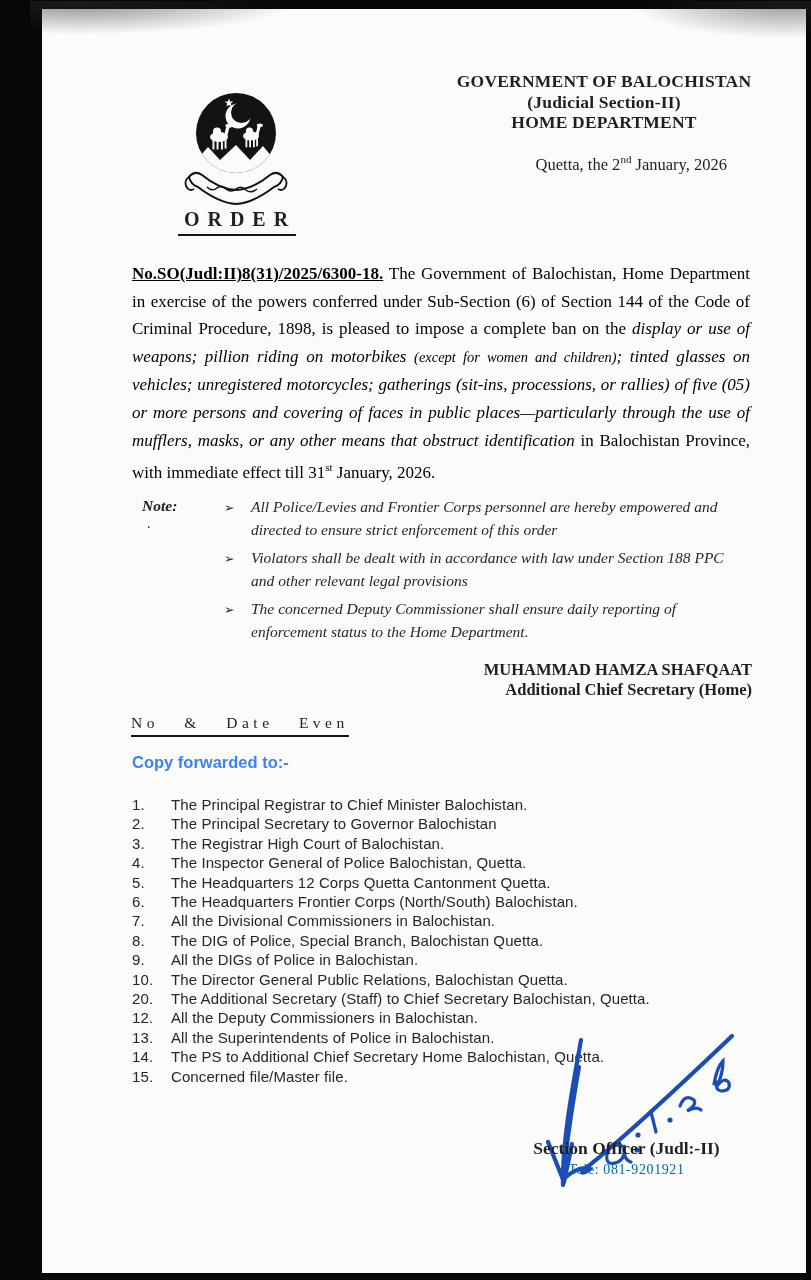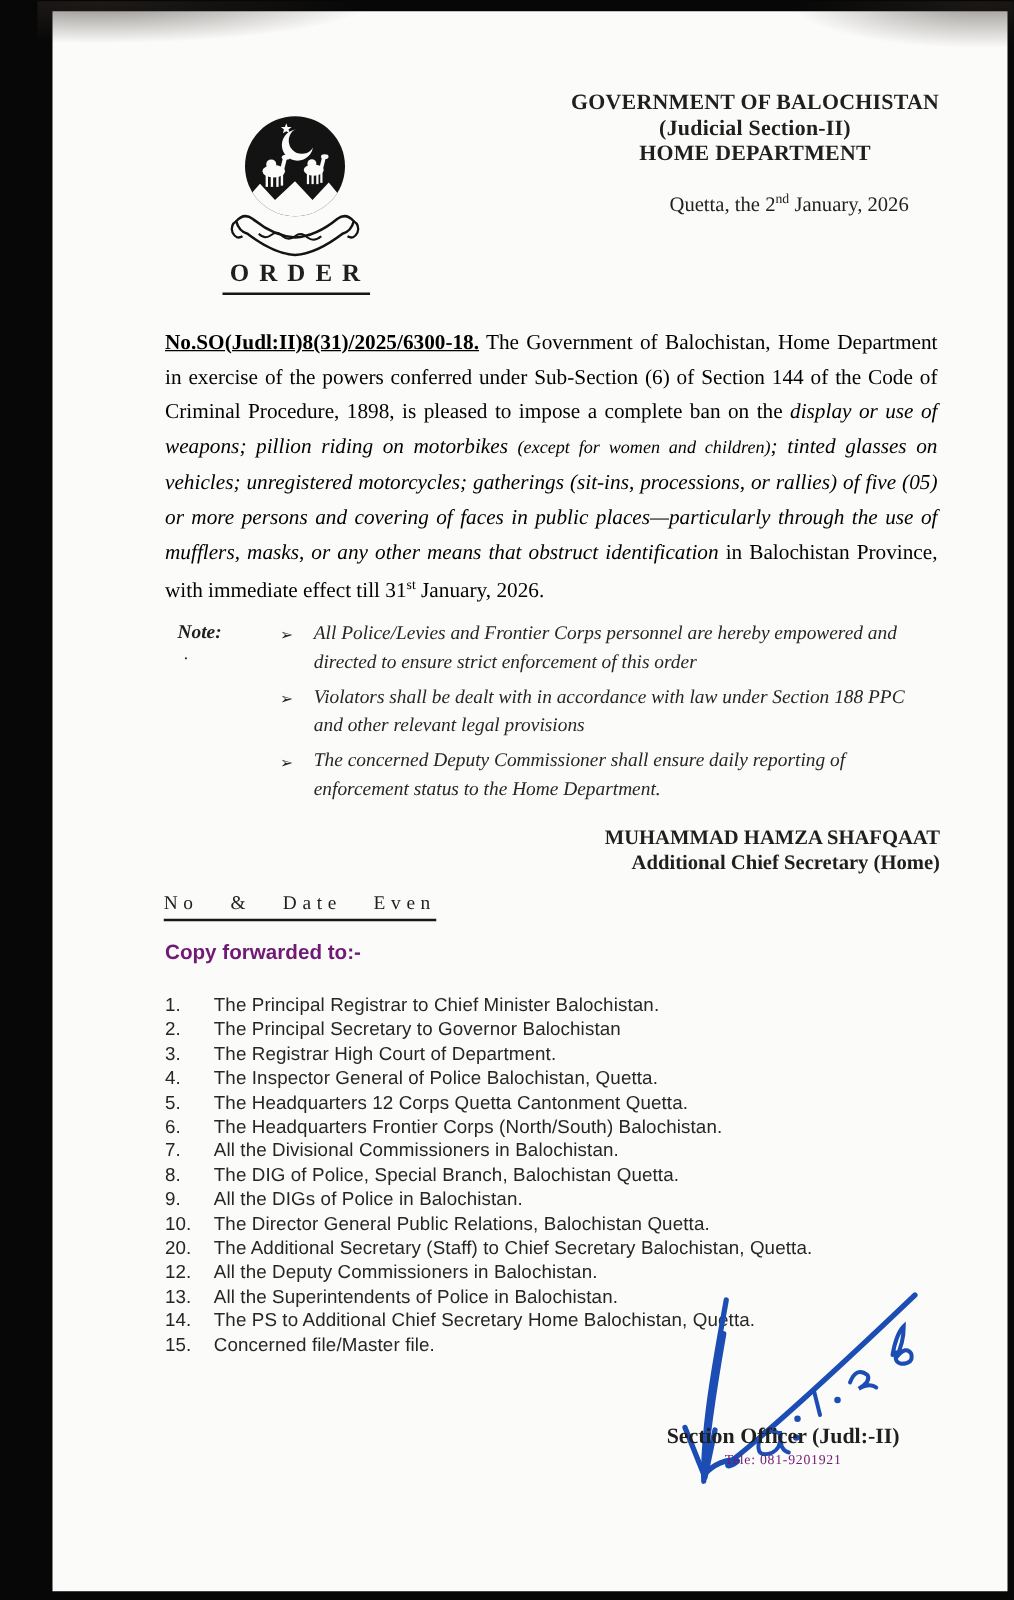--- a/index.html
+++ b/index.html
@@ -40,36 +40,36 @@
   .note-text{flex:1;}
 
   .signer{left:388px;top:651px;width:322px;text-align:right;font-weight:bold;
     font-size:16.5px;line-height:19.5px;}
 
   .even-heading{left:89px;top:705px;}
   .even-heading span{display:inline-block;font-weight:normal;font-size:15.5px;letter-spacing:4.5px;
     word-spacing:17px;border-bottom:2px solid #161616;padding-bottom:3px;}
 
   .copy-heading{left:90px;top:744px;font-family:"Liberation Sans","DejaVu Sans",sans-serif;
-    font-weight:bold;font-size:16.5px;color:#701a75;}
+    font-weight:bold;font-size:16.5px;color:#3b82f6;}
 
   .rec-list{left:90px;top:786px;width:628px;font-family:"Liberation Sans","DejaVu Sans",sans-serif;
     font-size:15px;color:#262626;letter-spacing:.1px;}
   .rec-row{display:flex;line-height:19.4px;}
   .rec-num{flex:0 0 39px;}
   .rec-text{flex:1;white-space:nowrap;}
 
   .sig-svg{left:492px;top:1013px;pointer-events:none;}
   .sig-path{stroke:var(--blue);fill:none;stroke-width:4.2;stroke-linecap:round;stroke-linejoin:round;}
   .sig-thin{stroke:var(--blue);fill:none;stroke-width:3.2;stroke-linecap:round;}
   .sig-dot{fill:var(--blue);}
 
   .officer{left:452px;top:1129px;width:265px;text-align:center;}
   .officer-name{font-weight:bold;font-size:17.5px;}
-  .officer-tele{font-size:11px;margin-top:3px;color:#701a75;letter-spacing:.6px;}
+  .officer-tele{font-size:14px;margin-top:3px;color:#0369a1;letter-spacing:.6px;}
 </style>
 </head>
 <body>
 
 <div class="photo">
   <div class="page">
 
     <div class="abs smudge-l"></div>
     <div class="abs smudge-r"></div>
 
@@ -167,21 +167,21 @@
         <div class="rec-row">
           <span class="rec-num">1.</span>
           <span class="rec-text">The Principal Registrar to Chief Minister Balochistan.</span>
         </div>
         <div class="rec-row">
           <span class="rec-num">2.</span>
           <span class="rec-text">The Principal Secretary to Governor Balochistan</span>
         </div>
         <div class="rec-row">
           <span class="rec-num">3.</span>
-          <span class="rec-text">The Registrar High Court of Department.</span>
+          <span class="rec-text">The Registrar High Court of Balochistan.</span>
         </div>
         <div class="rec-row">
           <span class="rec-num">4.</span>
           <span class="rec-text">The Inspector General of Police Balochistan, Quetta.</span>
         </div>
         <div class="rec-row">
           <span class="rec-num">5.</span>
           <span class="rec-text">The Headquarters 12 Corps Quetta Cantonment Quetta.</span>
         </div>
         <div class="rec-row">

